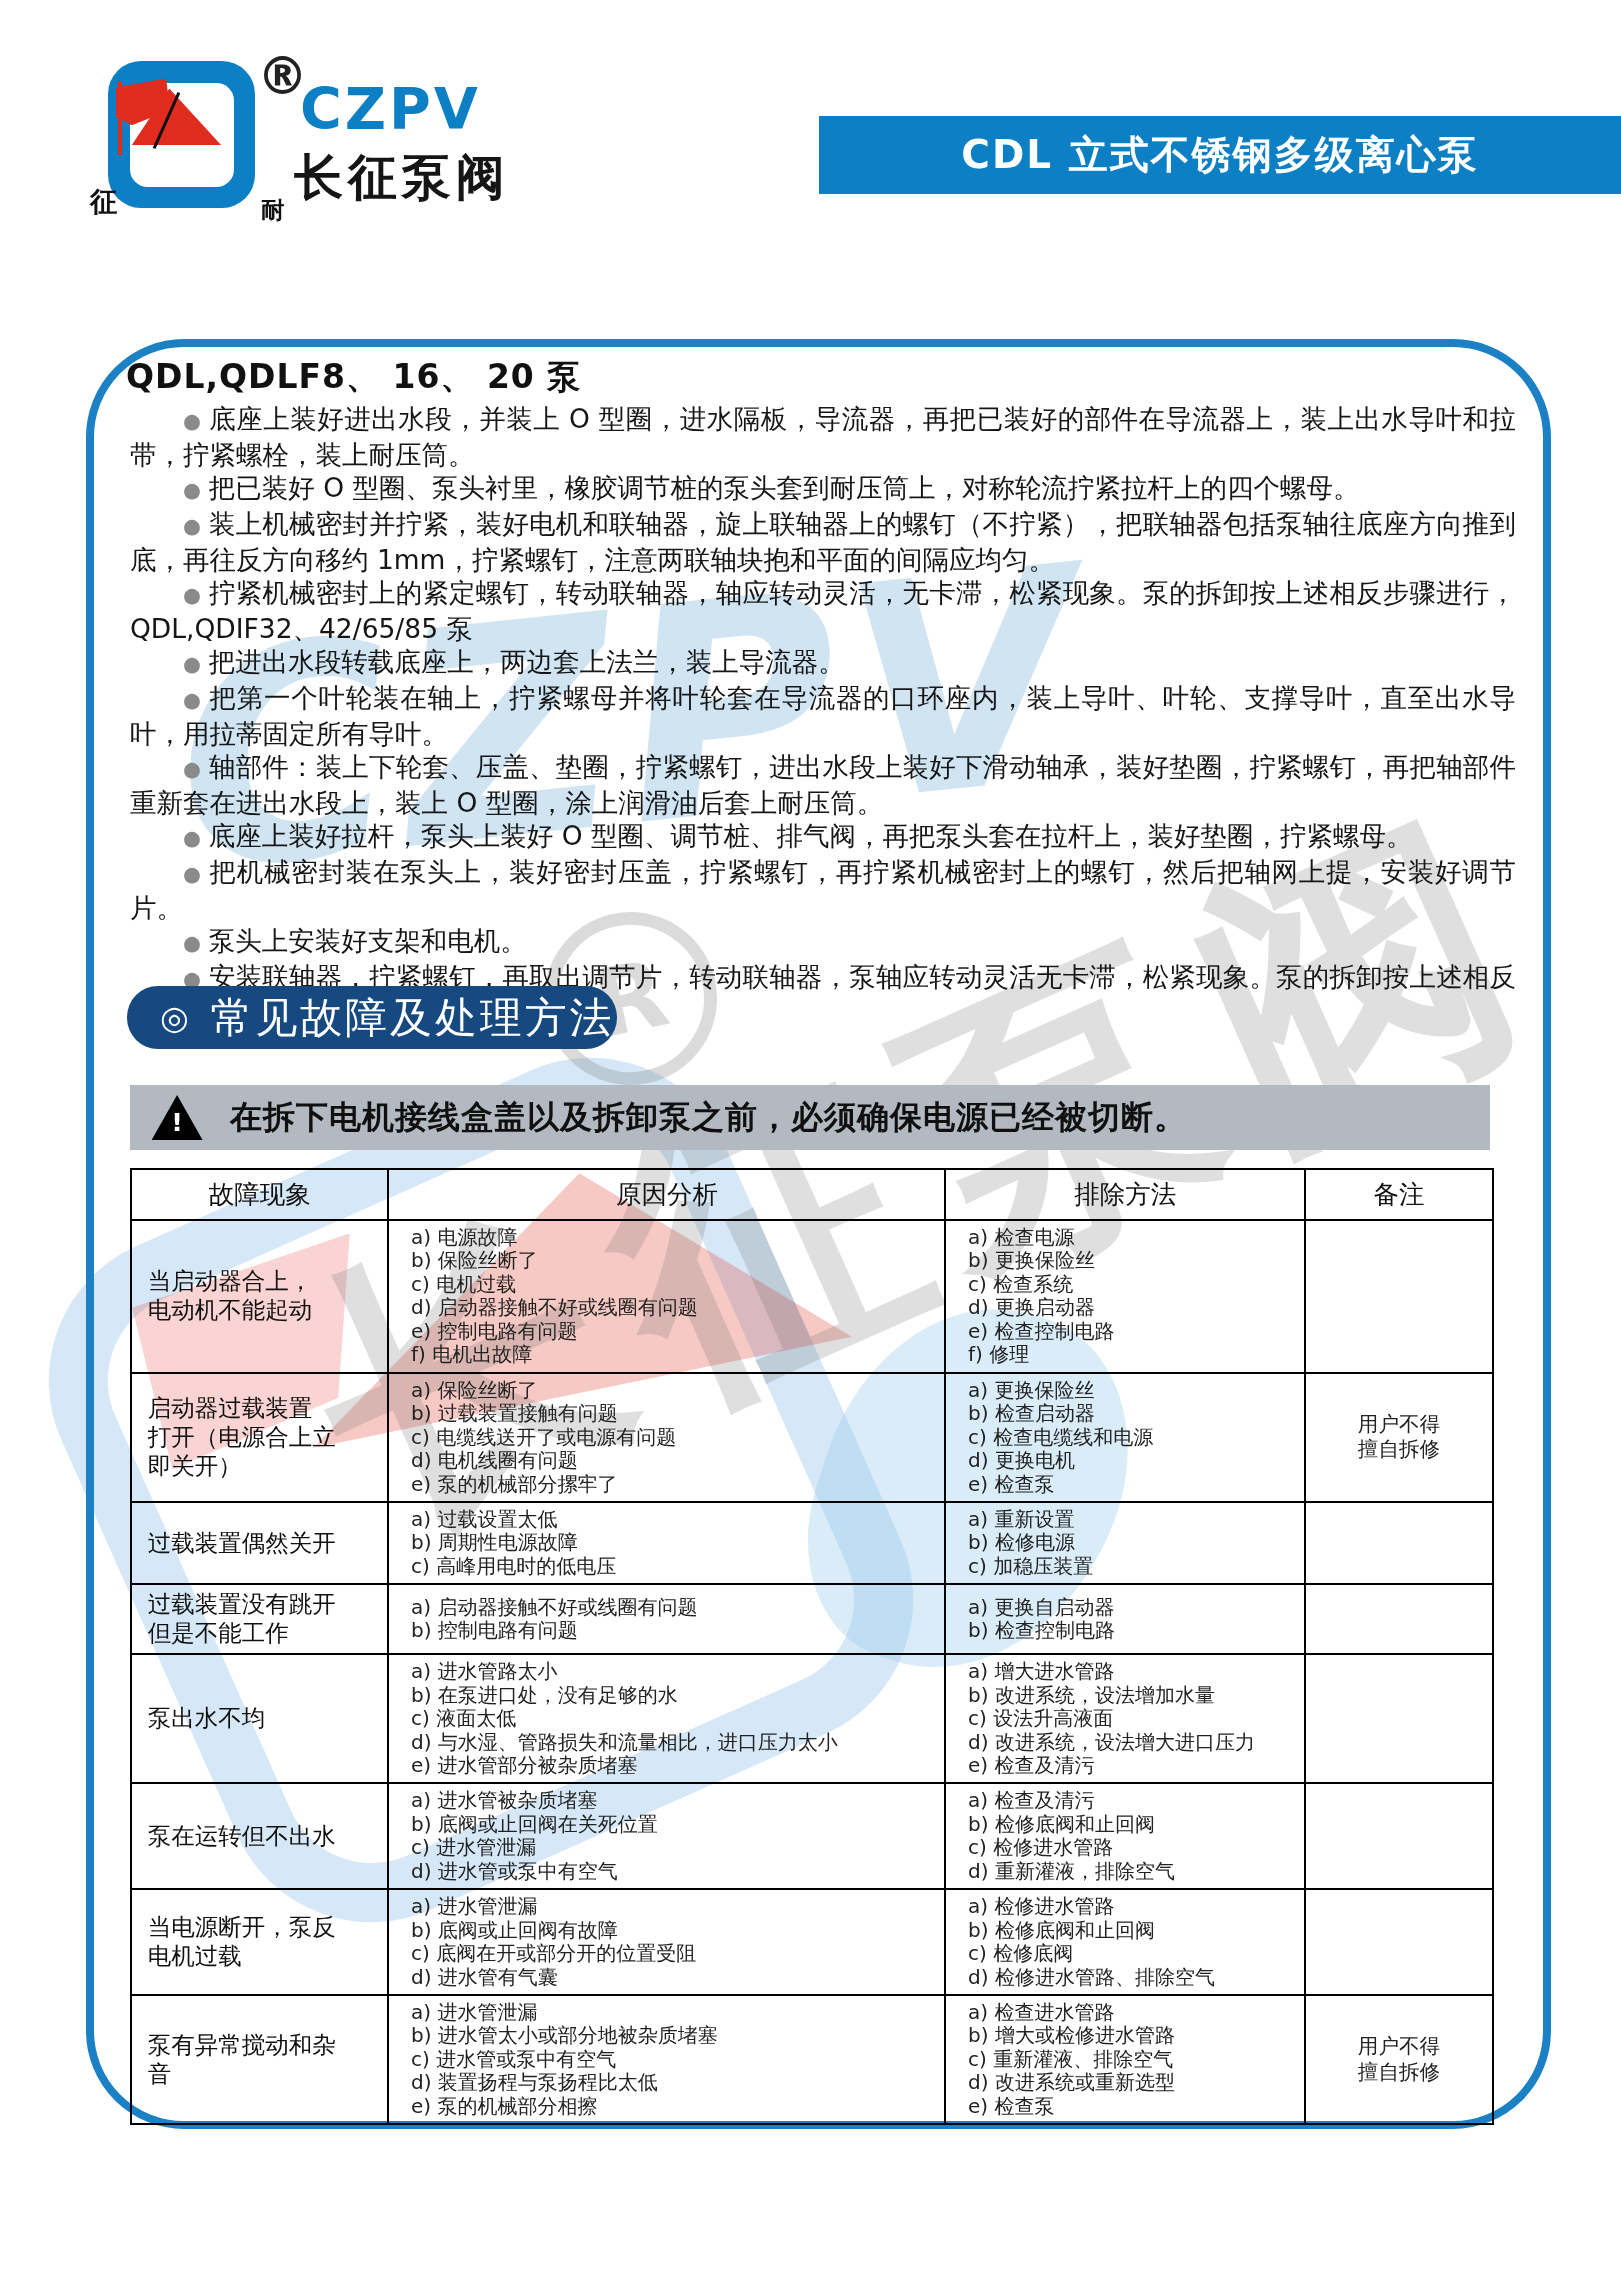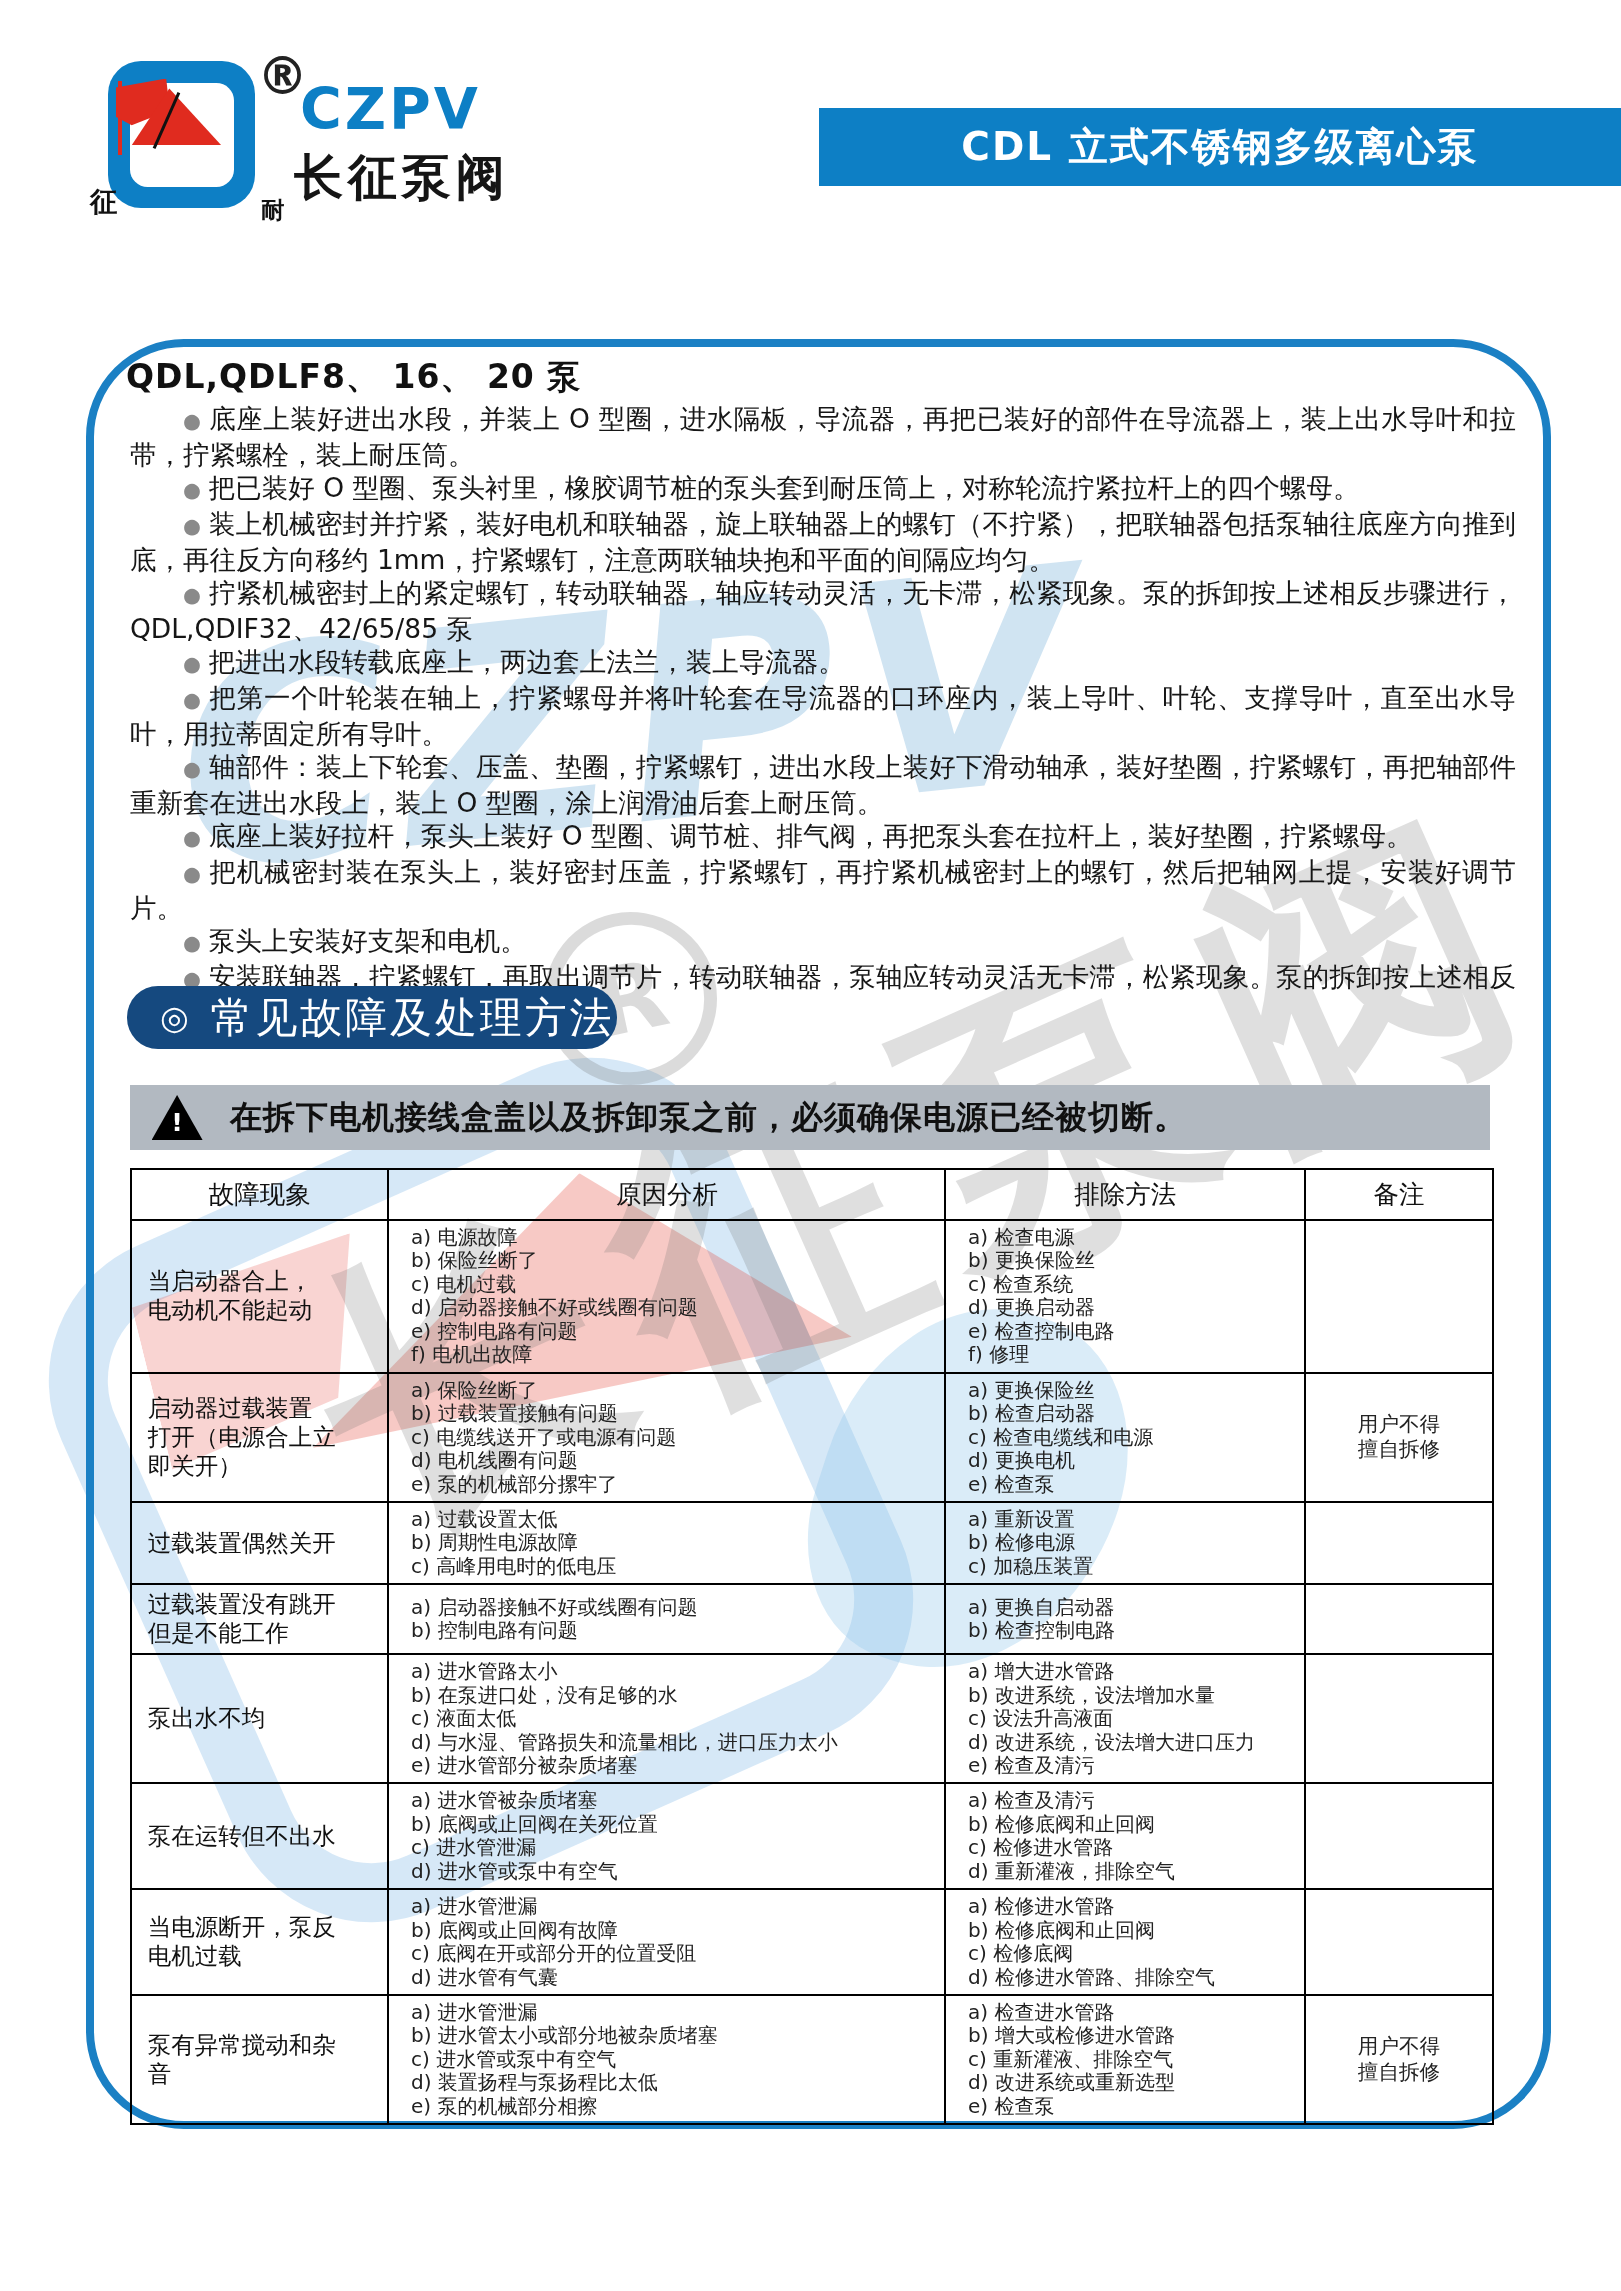--- a/index.html
+++ b/index.html
@@ -33,21 +33,21 @@
   .logo-icon .pole{position:absolute;left:9.8px;top:19.6px;width:3.9px;height:74px;background:#e02b1f;}
   .logo-icon .mount{position:absolute;left:23.5px;top:27.4px;width:90px;height:57px;background:#e02b1f;
     clip-path:polygon(42% 0,100% 100%,0 100%);}
   .logo-icon .nline{position:absolute;left:57px;top:29px;width:2.9px;height:61px;background:#111;transform:rotate(24deg);}
   .logo-reg{position:absolute;left:257px;top:47px;font-size:51px;color:#222;font-weight:bold;}
   .logo-brand{position:absolute;left:300px;top:76px;font-size:57px;font-weight:bold;color:#0d7fc5;letter-spacing:2.9px;}
   .logo-brand-cn{position:absolute;left:294px;top:145px;font-size:49px;font-weight:bold;color:#151515;letter-spacing:4.9px;}
   .logo-seal-l{position:absolute;left:90px;top:184px;font-size:27.4px;font-weight:bold;color:#111;}
   .logo-seal-m{position:absolute;left:261px;top:194px;font-size:23.5px;font-weight:bold;color:#111;}
   
-  .header-bar{position:absolute;left:819px;top:108px;width:802px;height:78px;background:#0d7fc5;
+  .header-bar{position:absolute;left:819px;top:116px;width:802px;height:78px;background:#0d7fc5;
     display:flex;align-items:center;justify-content:center;}
   .header-bar .t{color:#ffffff;font-size:39px;font-weight:bold;letter-spacing:2px;}
   
   .content-box{position:absolute;left:86px;top:339px;width:1449px;height:1774px;
     border:8.8px solid #1b80c4;border-radius:98px;}
   .assembly-title{position:absolute;left:126px;top:355px;font-size:33px;font-weight:bold;color:#111;letter-spacing:1px;}
   .bullets{position:absolute;left:130px;top:402px;width:1386px;}
   .bullets p{margin:0;font-size:26.5px;line-height:33px;text-align:justify;text-indent:53px;color:#161616;}
   .blt{color:#8a8a8a;font-size:20.6px;margin-right:7.8px;}
   

